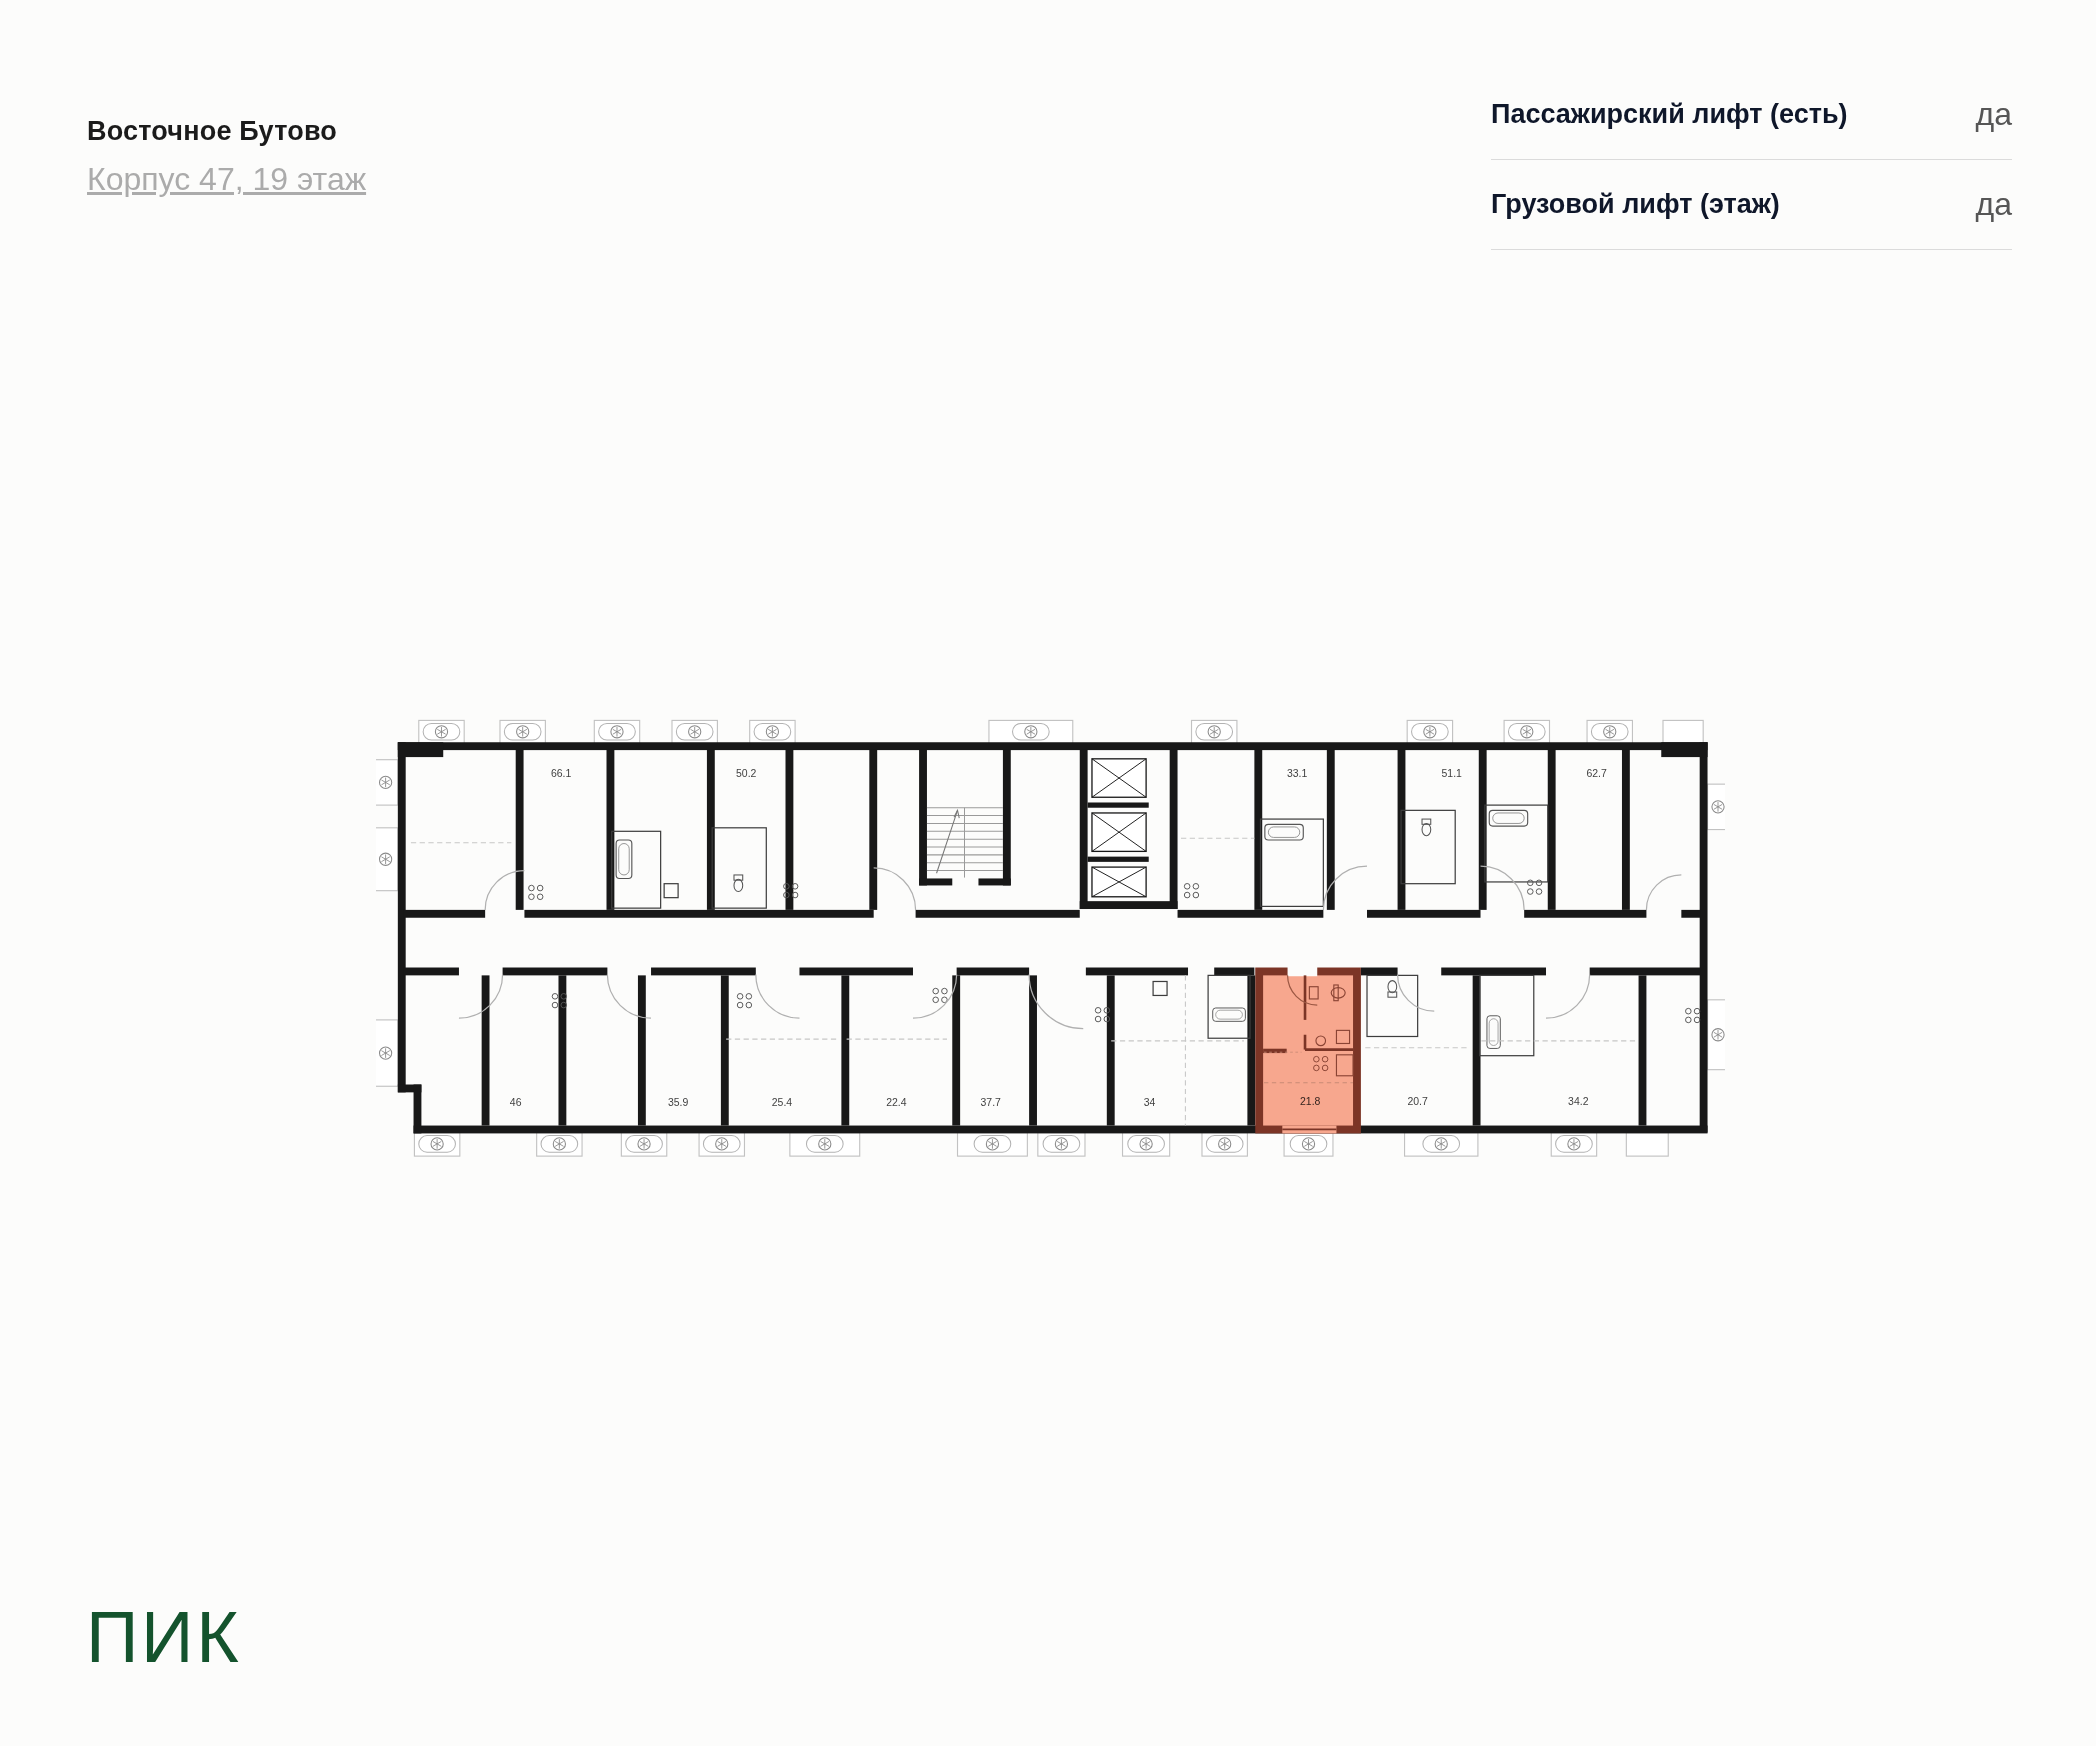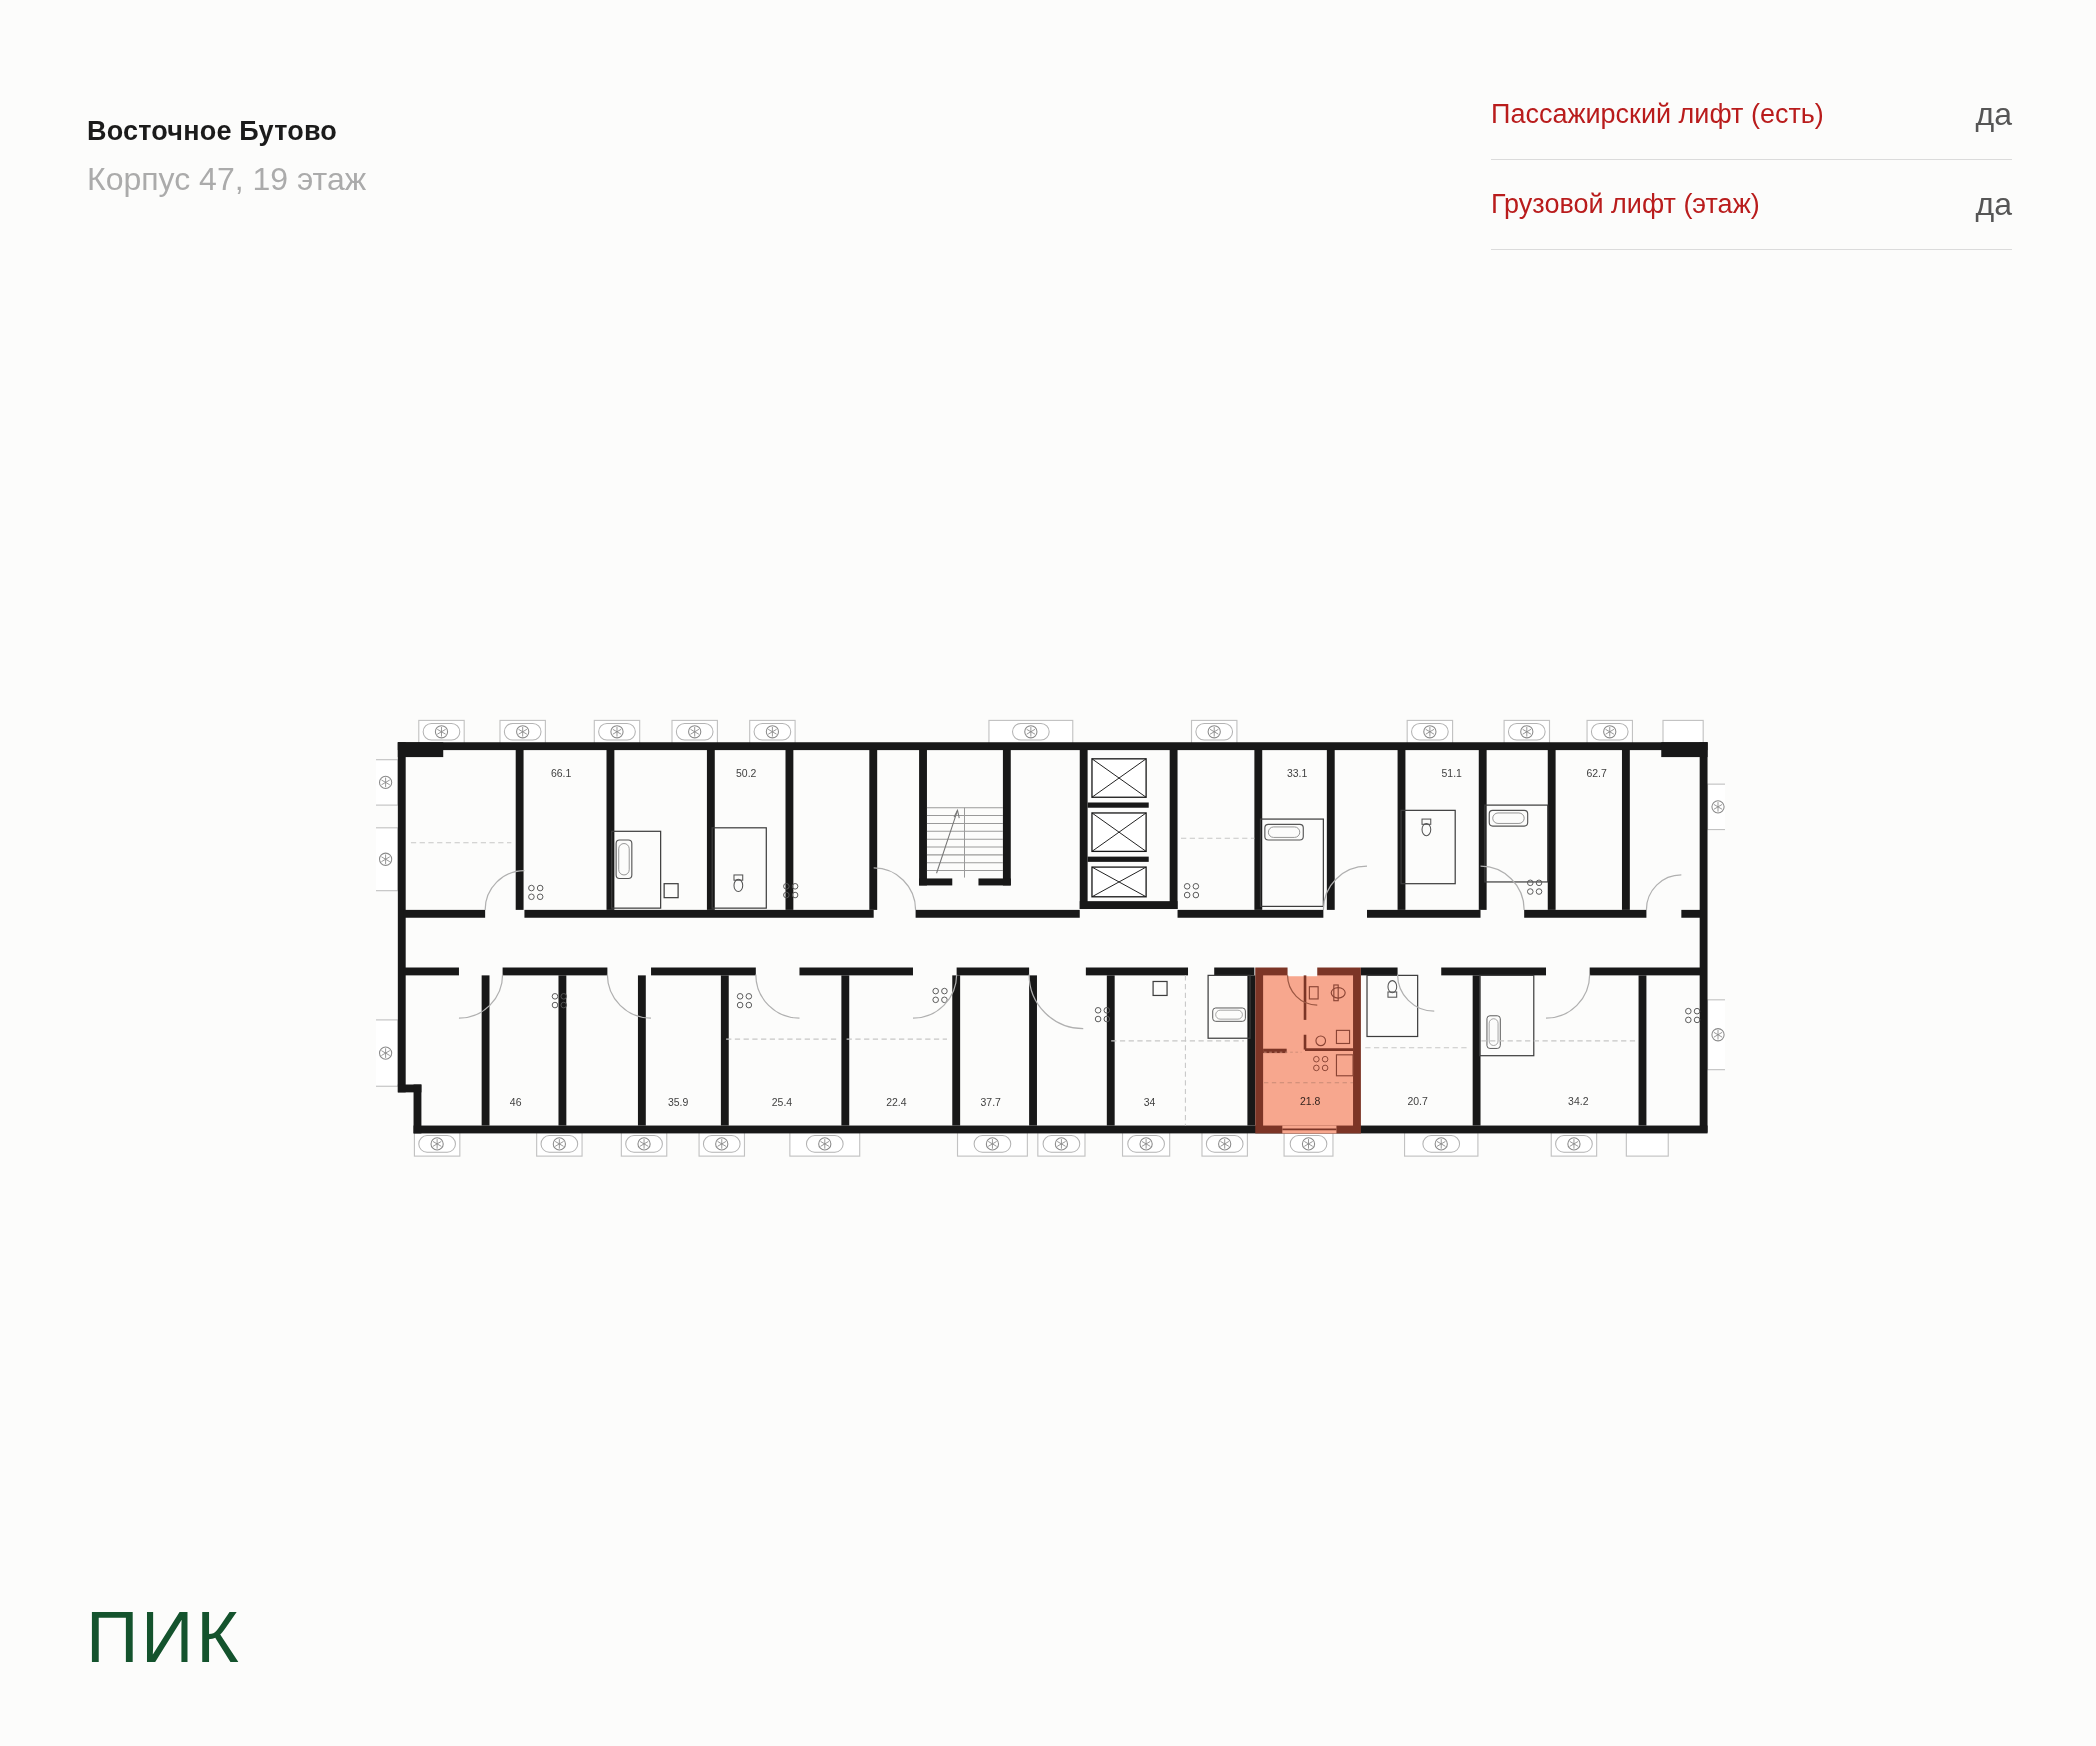--- a/index.html
+++ b/index.html
@@ -6,26 +6,26 @@
   body{
     width:2096px;height:1747px;position:relative;overflow:hidden;
     background:#FCFCFB;
     font-family:"Liberation Sans", sans-serif;
     color:#1b1b1b;
   }
   
   .hdr{position:absolute;left:87px;top:91px;}
   .hdr .project{font-size:27px;font-weight:600;letter-spacing:0.2px;color:#1b1b1b;margin-top:25px;}
   .hdr .title{font-size:43px;font-weight:700;margin-top:21px;color:#161616;letter-spacing:0.2px;}
-  .hdr .subtitle{font-size:32px;font-weight:500;margin-top:14px;color:#ABABAB;}
+  .hdr .subtitle{font-size:32px;font-weight:500;margin-top:14px;color:#ABABAB;text-decoration:underline;}
   
   .info{position:absolute;left:1491px;top:70px;width:521px;}
   .info .row{display:flex;justify-content:space-between;align-items:center;
     height:89px;border-bottom:1.7px solid #DBDBDB;}
-  .info .lbl{font-size:27px;font-weight:400;color:#b91c1c;}
+  .info .lbl{font-size:27px;font-weight:700;color:#0f172a;}
   .info .val{font-size:32px;font-weight:400;color:#565656;}
   
   .plan{position:absolute;left:376px;top:714px;width:1349px;height:459px;}
   .plan svg{display:block;width:1349px;height:459px;}
   .u-label{font-size:12px;fill:#3F3F3F;}
   
   .logo{position:absolute;left:86px;top:1595px;font-size:73px;font-weight:400;
     letter-spacing:2.6px;color:#14532d;}
 </style>
 </head>

